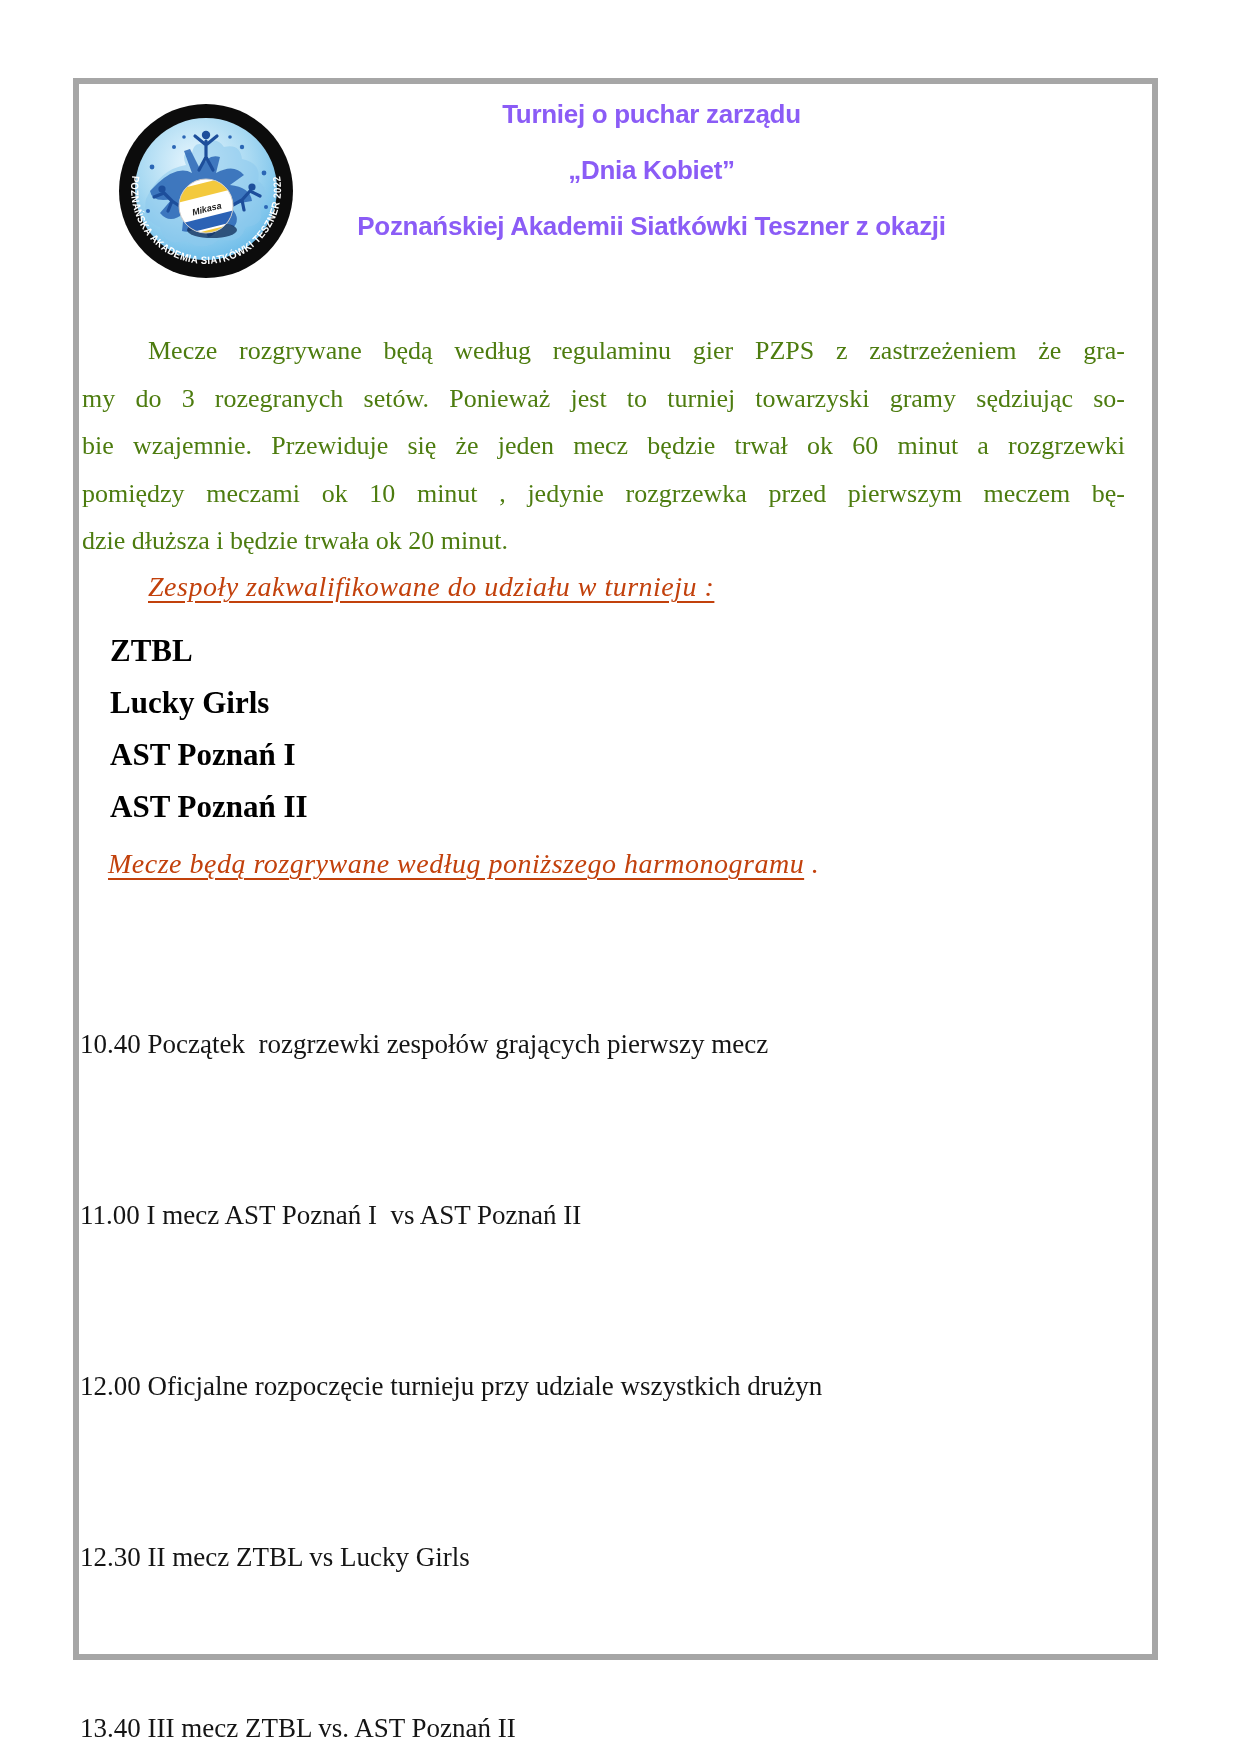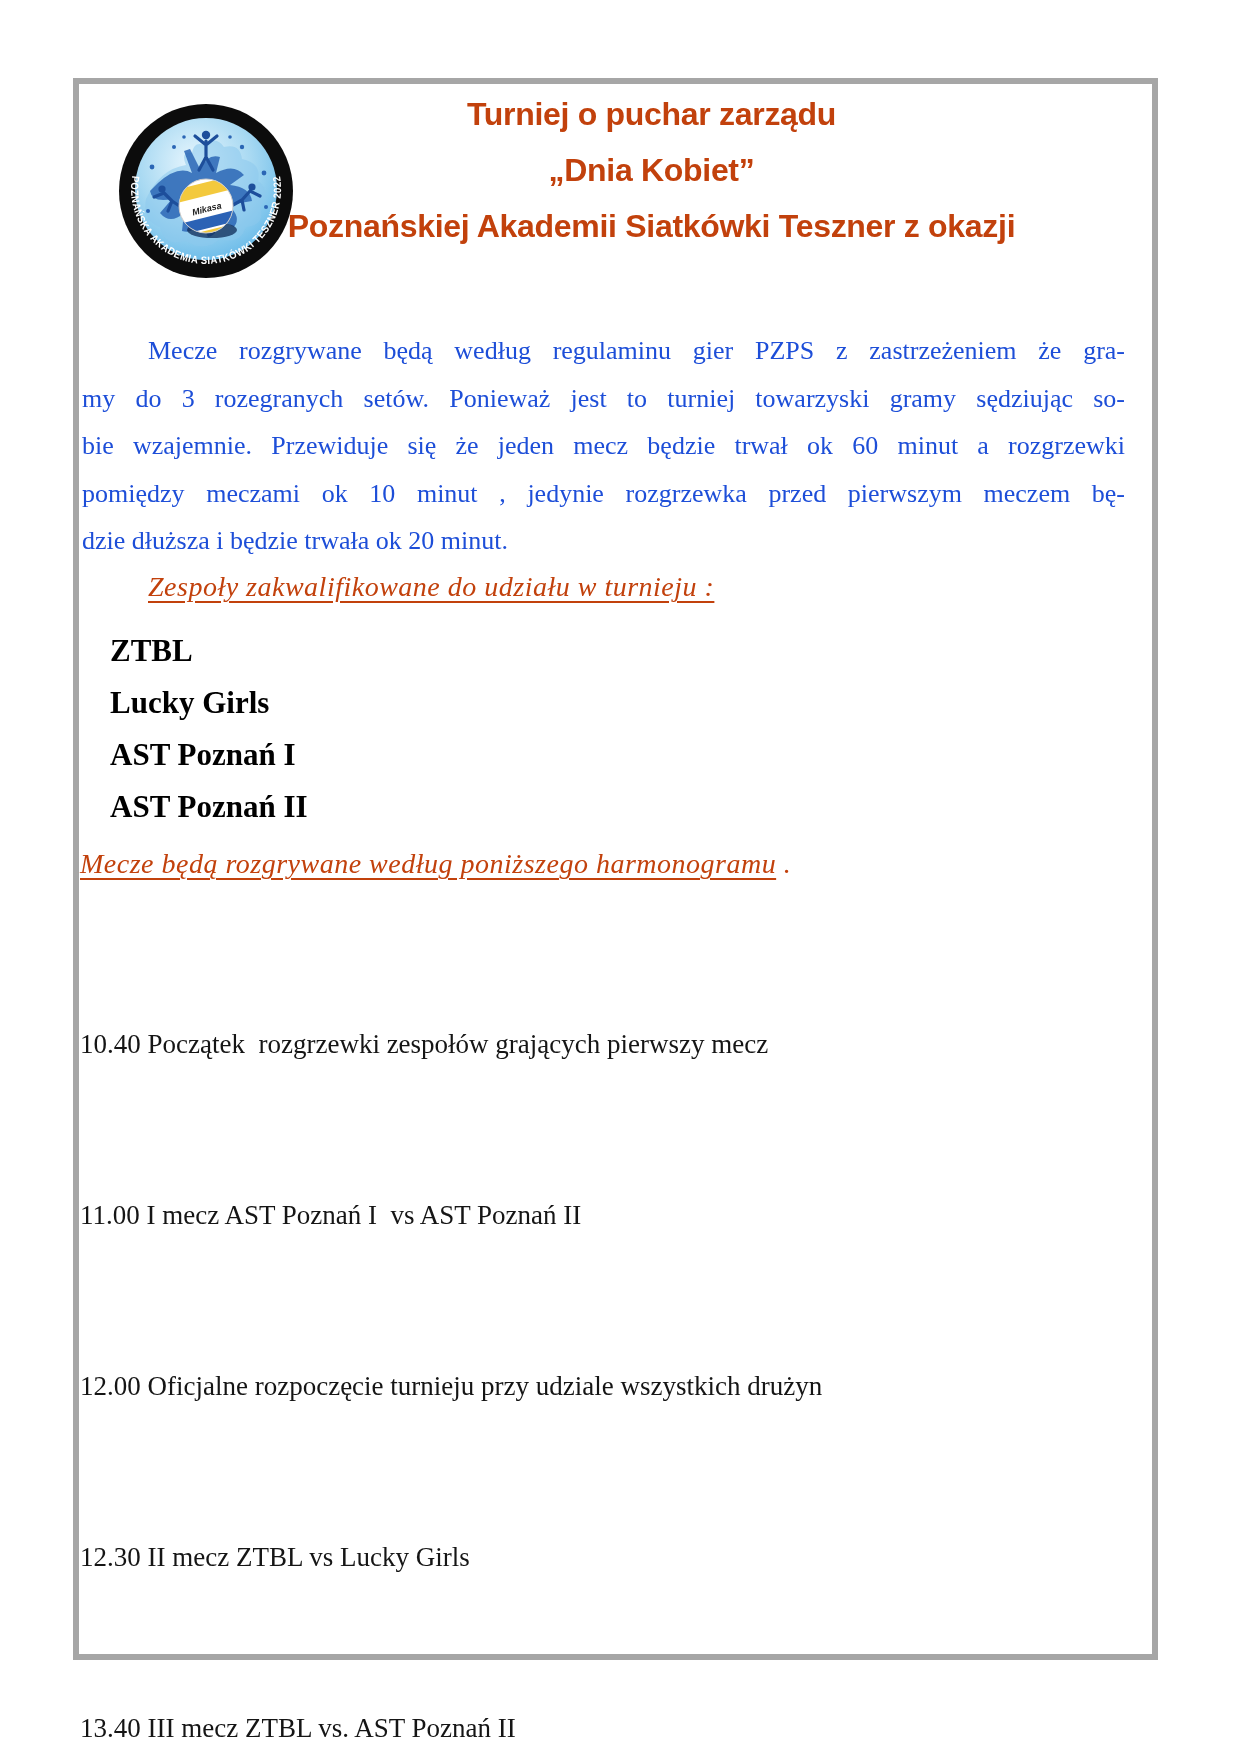--- a/index.html
+++ b/index.html
@@ -33,33 +33,33 @@
     height: 176px;
   }
   .title-block {
     position: absolute;
     left: 72px;
     right: 0;
     top: 2px;
     text-align: center;
     font-family: "Liberation Sans", sans-serif;
     font-weight: bold;
-    font-size: 32px;
+    font-size: 26px;
     letter-spacing: -0.3px;
     line-height: 56px;
-    color: #c2410c;
+    color: #8b5cf6;
   }
   .intro {
     position: absolute;
     left: 3px;
     top: 243px;
     width: 1043px;
     font-size: 26px;
     line-height: 47.5px;
-    color: #1d4ed8;
+    color: #4d7c0f;
   }
   .intro .line {
     text-align: justify;
     text-align-last: justify;
   }
   .intro .line.first {
     padding-left: 66px;
     box-sizing: border-box;
   }
   .intro .line.last {
@@ -72,21 +72,21 @@
     font-size: 28px;
     letter-spacing: 0.5px;
     color: #c2410c;
   }
   .section-heading .u {
     text-decoration: underline;
     text-underline-offset: 5px;
     text-decoration-thickness: 1.5px;
   }
   .teams-heading { left: 69px; top: 487px; }
-  .schedule-heading { left: 1px; top: 764px; }
+  .schedule-heading { left: 1px; top: 764px; padding-left: 28px; }
   .teams {
     position: absolute;
     left: 31px;
     top: 541px;
     font-weight: bold;
     font-size: 31px;
     line-height: 52px;
     color: #000000;
   }
   .schedule {

